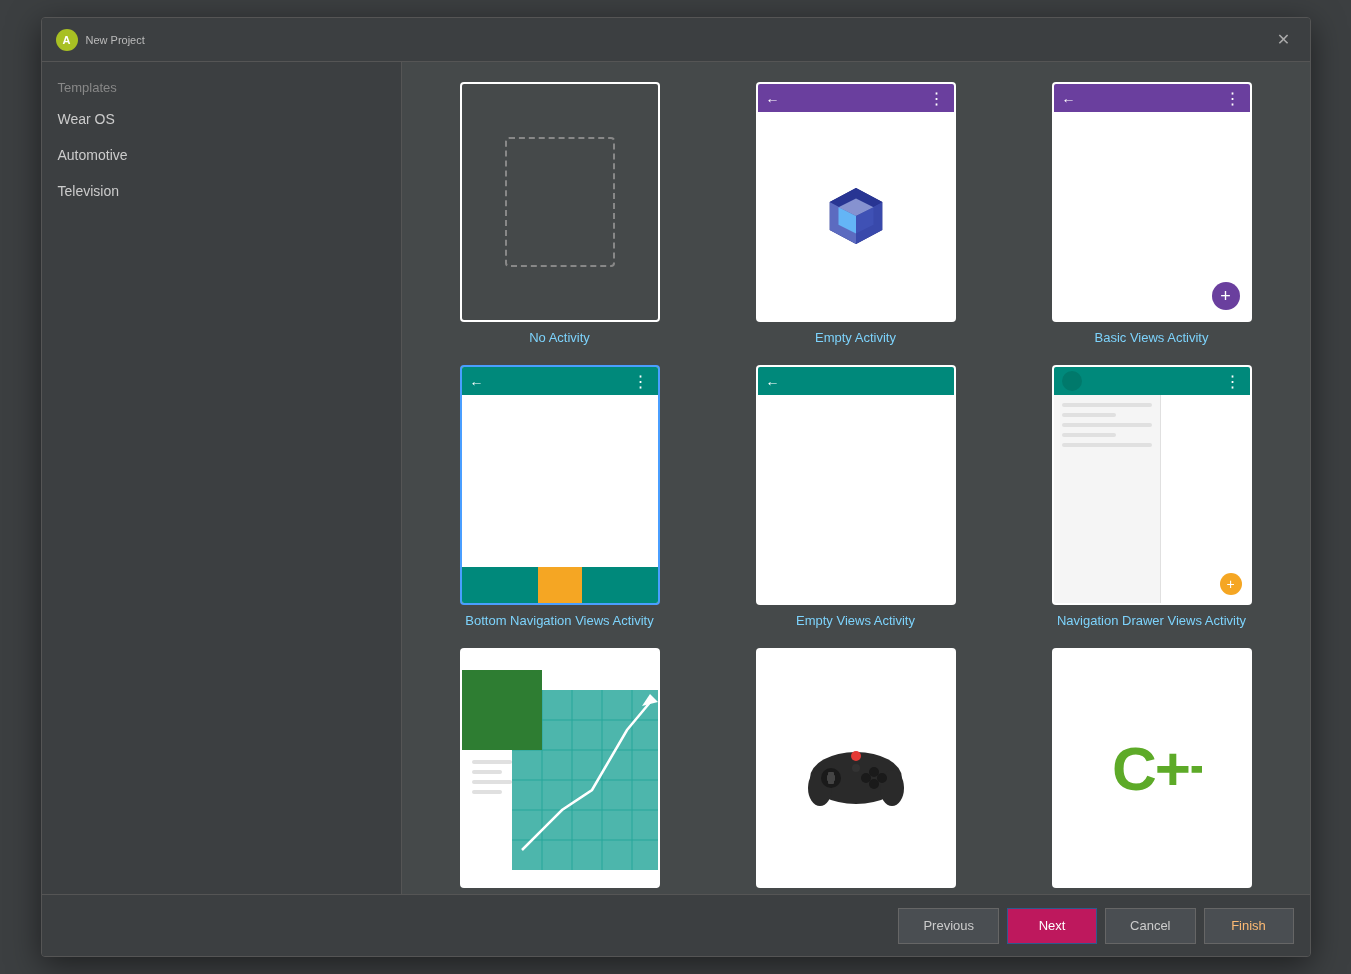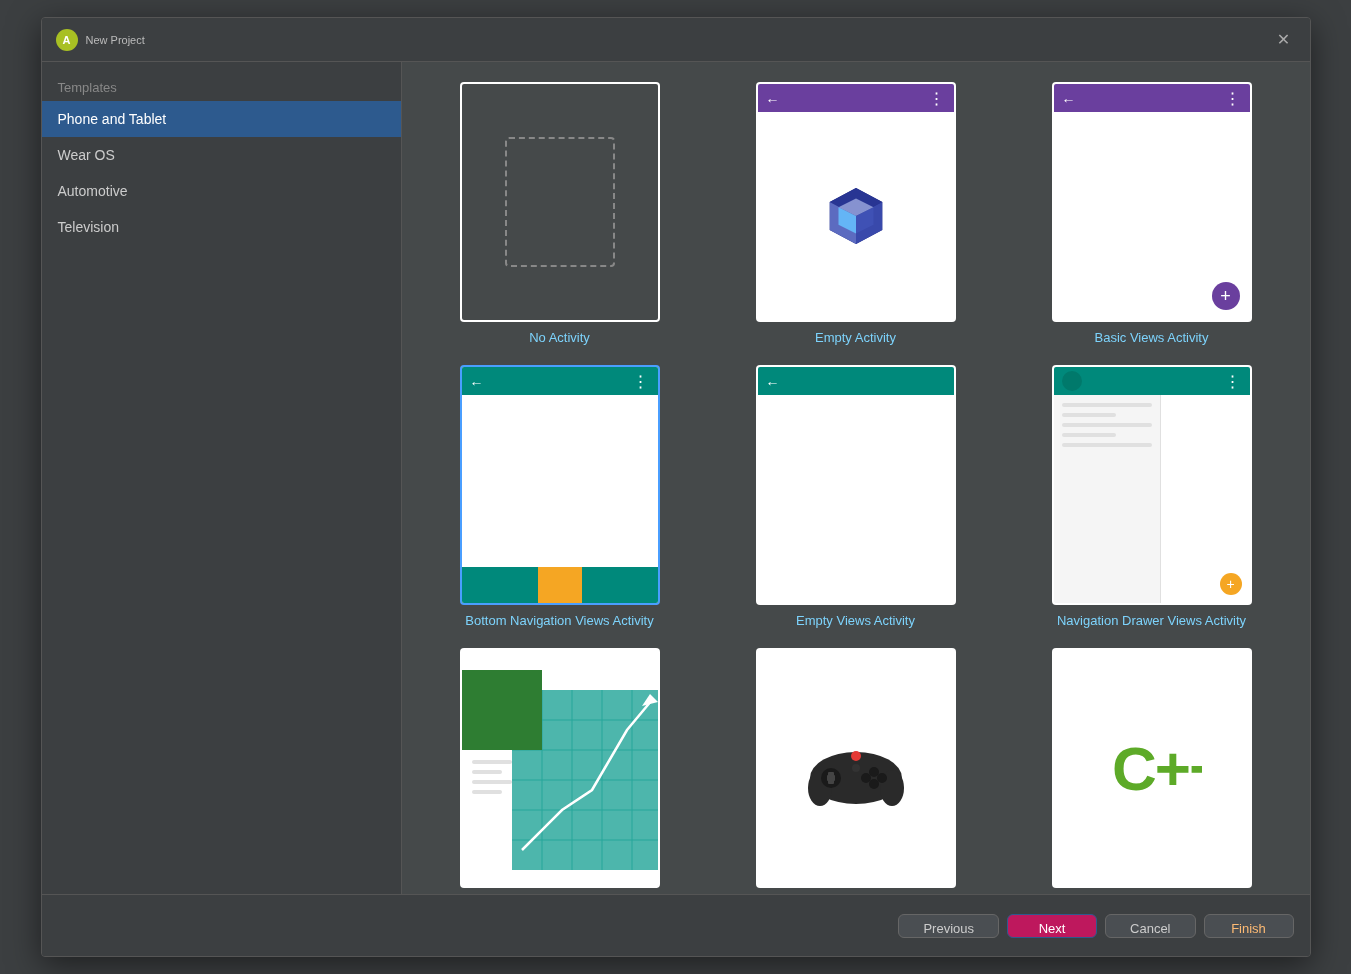--- a/index.html
+++ b/index.html
@@ -321,26 +321,26 @@
       justify-content: flex-end;
       gap: 8px;
       padding: 12px 16px;
       background: #3c3f41;
       border-top: 1px solid #555;
       flex-shrink: 0;
       height: 62px;
     }
     .footer-btn {
       padding: 6px 24px;
-      border-radius: 6px;
+      border-radius: 0;
       font-size: 13px;
       cursor: pointer;
       border: 1px solid #666;
       min-width: 90px;
-      height: 24px;
+      height: 36px;
     }
     .footer-btn.default {
       background: #4a4e52;
       color: #ccc;
     }
     .footer-btn.primary {
       background: #be185d;
       color: white;
       border-color: #2d5a8e;
     }
@@ -362,23 +362,20 @@
       </div>
       <span class="title-text">New Project</span>
     </div>
     <button class="close-btn">✕</button>
   </div>
 
   <div class="main-content">
 
     <div class="sidebar">
       <div class="sidebar-section-label">Templates</div>
-      <div class="sidebar-item active">
-        <span>Phone and Tablet</span>
-      </div>
       <div class="sidebar-item">
         <span>Wear OS</span>
       </div>
       <div class="sidebar-item">
         <span>Automotive</span>
       </div>
       <div class="sidebar-item">
         <span>Television</span>
       </div>
     </div>

